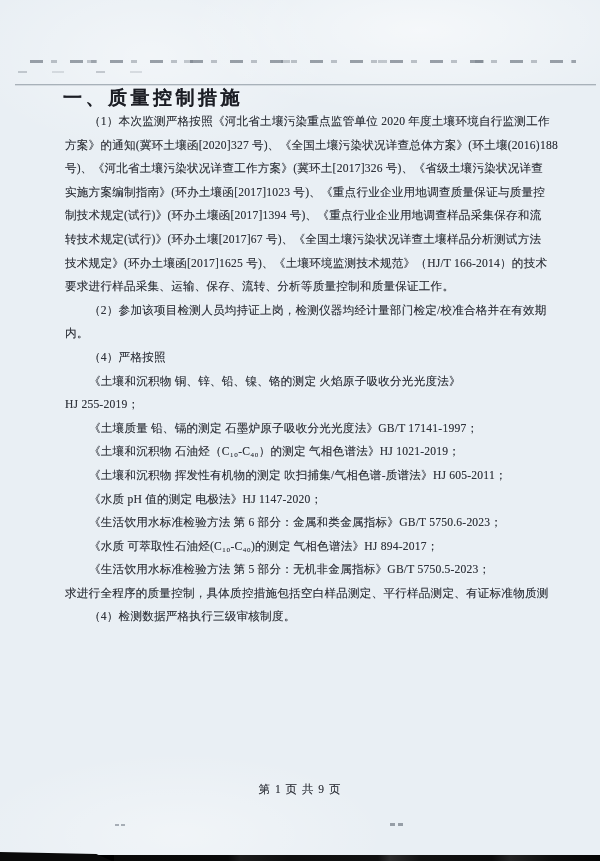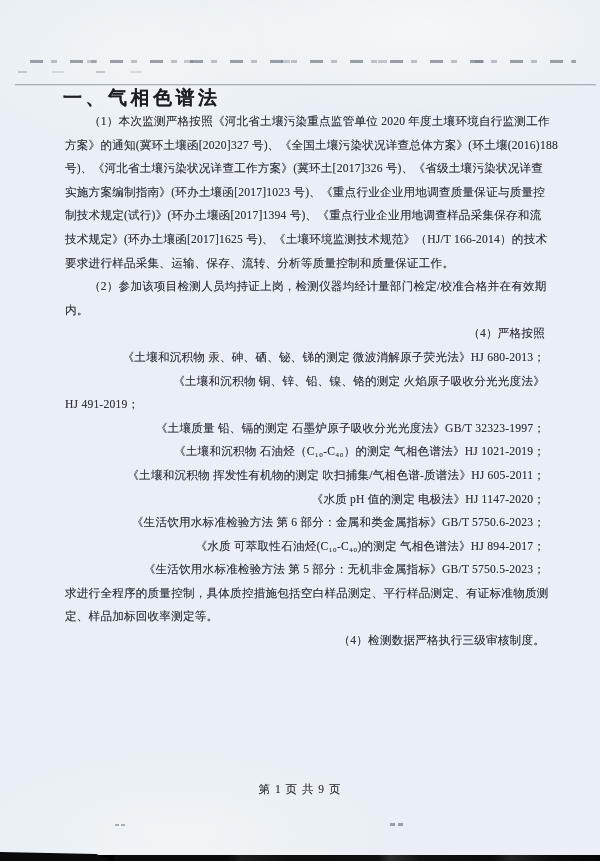--- a/index.html
+++ b/index.html
@@ -47,21 +47,21 @@
   .lines{
     position:absolute;top:110px;left:65px;width:480px;
     color:var(--ink,#2f323a);
     font-size:11.6px;
   }
   .line{
     height:23.6px;line-height:23.6px;white-space:nowrap;
     text-shadow:0 0 .5px rgba(47,50,58,.45);
     letter-spacing:.2px;
   }
-  .line.indent{padding-left:24px;text-align:right;}
+  .line.indent{padding-left:24px;}
 
   .footer{
     position:absolute;top:782px;left:0;width:600px;
     text-align:center;font-size:11.5px;letter-spacing:1px;
     color:var(--ink,#2f323a);
     text-shadow:0 0 .5px rgba(47,50,58,.4);
   }
 
   
   .speck-1{position:absolute;top:824px;left:115px;width:12px;height:2px;opacity:.55;
@@ -82,45 +82,44 @@
 </style>
 </head>
 <body>
 
 <div class="page" style="--paper: #e9eff4; --ink: #2f323a; --heading-ink: #1b1d24; --rule: #a8b1b9; --bar: #0a0a0a;">
 
   <div class="dash-row-1"></div>
   <div class="dash-row-2"></div>
   <div class="top-rule"></div>
 
-  <h1 class="doc-heading">一、气相色谱法</h1>
+  <h1 class="doc-heading">一、质量控制措施</h1>
 
   <div class="lines" id="lines">
       <div class="line indent">（1）本次监测严格按照《河北省土壤污染重点监管单位 2020 年度土壤环境自行监测工作</div>
       <div class="line">方案》的通知(冀环土壤函[2020]327 号)、《全国土壤污染状况详查总体方案》(环土壤(2016)188</div>
       <div class="line">号)、《河北省土壤污染状况详查工作方案》(冀环土[2017]326 号)、《省级土壤污染状况详查</div>
       <div class="line">实施方案编制指南》(环办土壤函[2017]1023 号)、《重点行业企业用地调查质量保证与质量控</div>
       <div class="line">制技术规定(试行)》(环办土壤函[2017]1394 号)、《重点行业企业用地调查样品采集保存和流</div>
+      <div class="line">转技术规定(试行)》(环办土壤[2017]67 号)、《全国土壤污染状况详查土壤样品分析测试方法</div>
       <div class="line">技术规定》(环办土壤函[2017]1625 号)、《土壤环境监测技术规范》（HJ/T 166-2014）的技术</div>
       <div class="line">要求进行样品采集、运输、保存、流转、分析等质量控制和质量保证工作。</div>
       <div class="line indent">（2）参加该项目检测人员均持证上岗，检测仪器均经计量部门检定/校准合格并在有效期</div>
       <div class="line">内。</div>
       <div class="line indent">（4）严格按照</div>
-      <div class="line indent">《土壤和沉积物  汞、砷、硒、铋、锑的测定  微波消解原子荧光法》HJ 680-2013；</div>
       <div class="line indent">《土壤和沉积物  铜、锌、铅、镍、铬的测定  火焰原子吸收分光光度法》</div>
-      <div class="line">HJ 491-2019；</div>
-      <div class="line indent">《土壤质量  铅、镉的测定  石墨炉原子吸收分光光度法》GB/T 32323-1997；</div>
+      <div class="line">HJ 255-2019；</div>
+      <div class="line indent">《土壤质量  铅、镉的测定  石墨炉原子吸收分光光度法》GB/T 17141-1997；</div>
       <div class="line indent">《土壤和沉积物  石油烃（C₁₀-C₄₀）的测定  气相色谱法》HJ 1021-2019；</div>
       <div class="line indent">《土壤和沉积物  挥发性有机物的测定  吹扫捕集/气相色谱-质谱法》HJ 605-2011；</div>
       <div class="line indent">《水质  pH 值的测定  电极法》HJ 1147-2020；</div>
       <div class="line indent">《生活饮用水标准检验方法  第 6 部分：金属和类金属指标》GB/T 5750.6-2023；</div>
       <div class="line indent">《水质  可萃取性石油烃(C₁₀-C₄₀)的测定  气相色谱法》HJ 894-2017；</div>
       <div class="line indent">《生活饮用水标准检验方法  第 5 部分：无机非金属指标》GB/T 5750.5-2023；</div>
       <div class="line">求进行全程序的质量控制，具体质控措施包括空白样品测定、平行样品测定、有证标准物质测</div>
-      <div class="line">定、样品加标回收率测定等。</div>
       <div class="line indent">（4）检测数据严格执行三级审核制度。</div>
     </div>
 
   <div class="footer">第 1 页 共 9 页</div>
 
   <div class="speck-1"></div>
   <div class="speck-2"></div>
   <div class="bottom-bar"></div>
   <div class="bottom-bar-left"></div>
 

